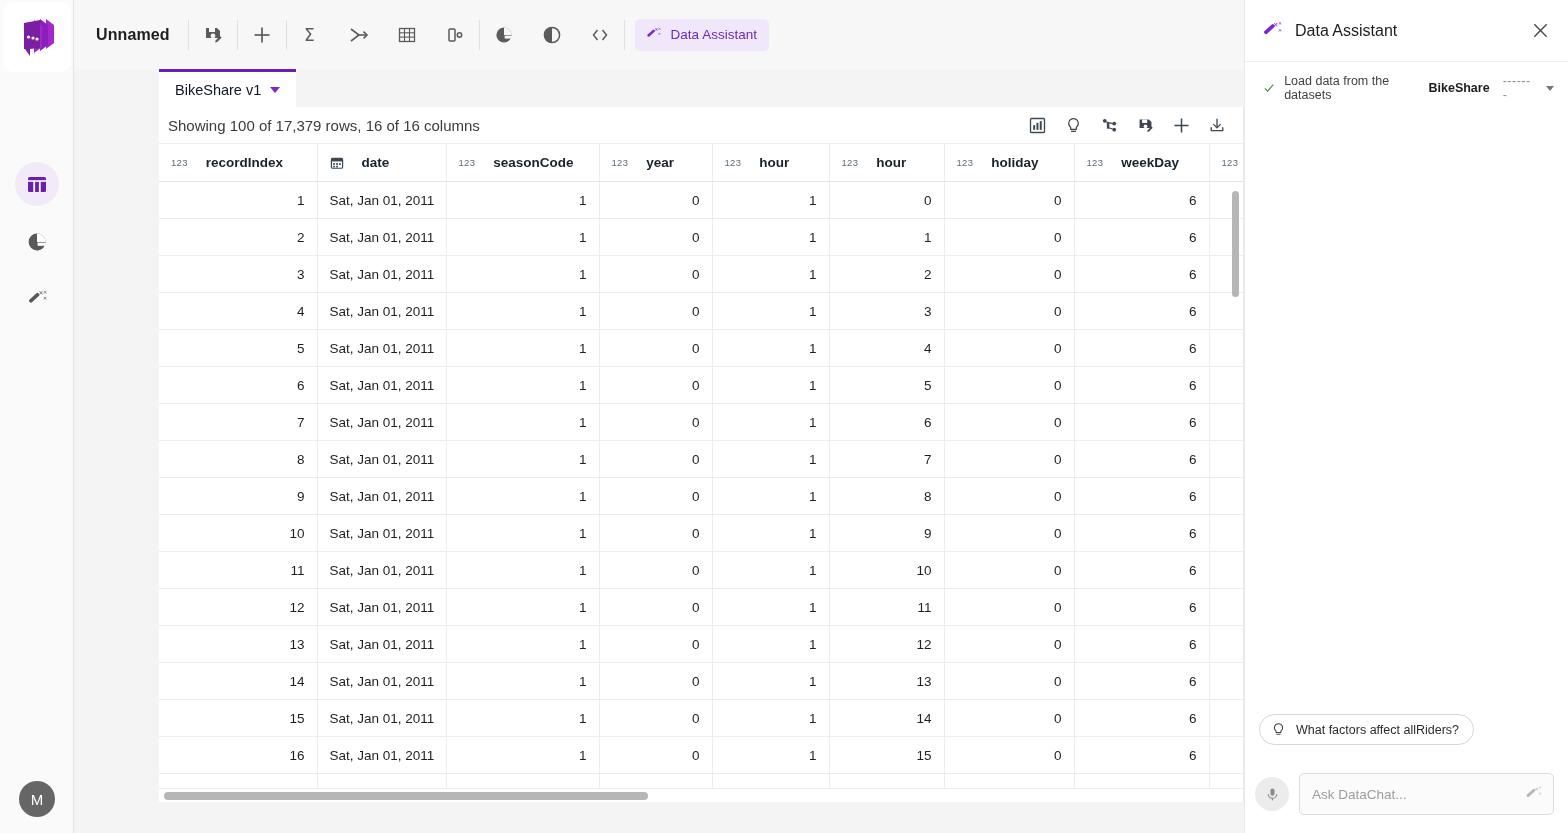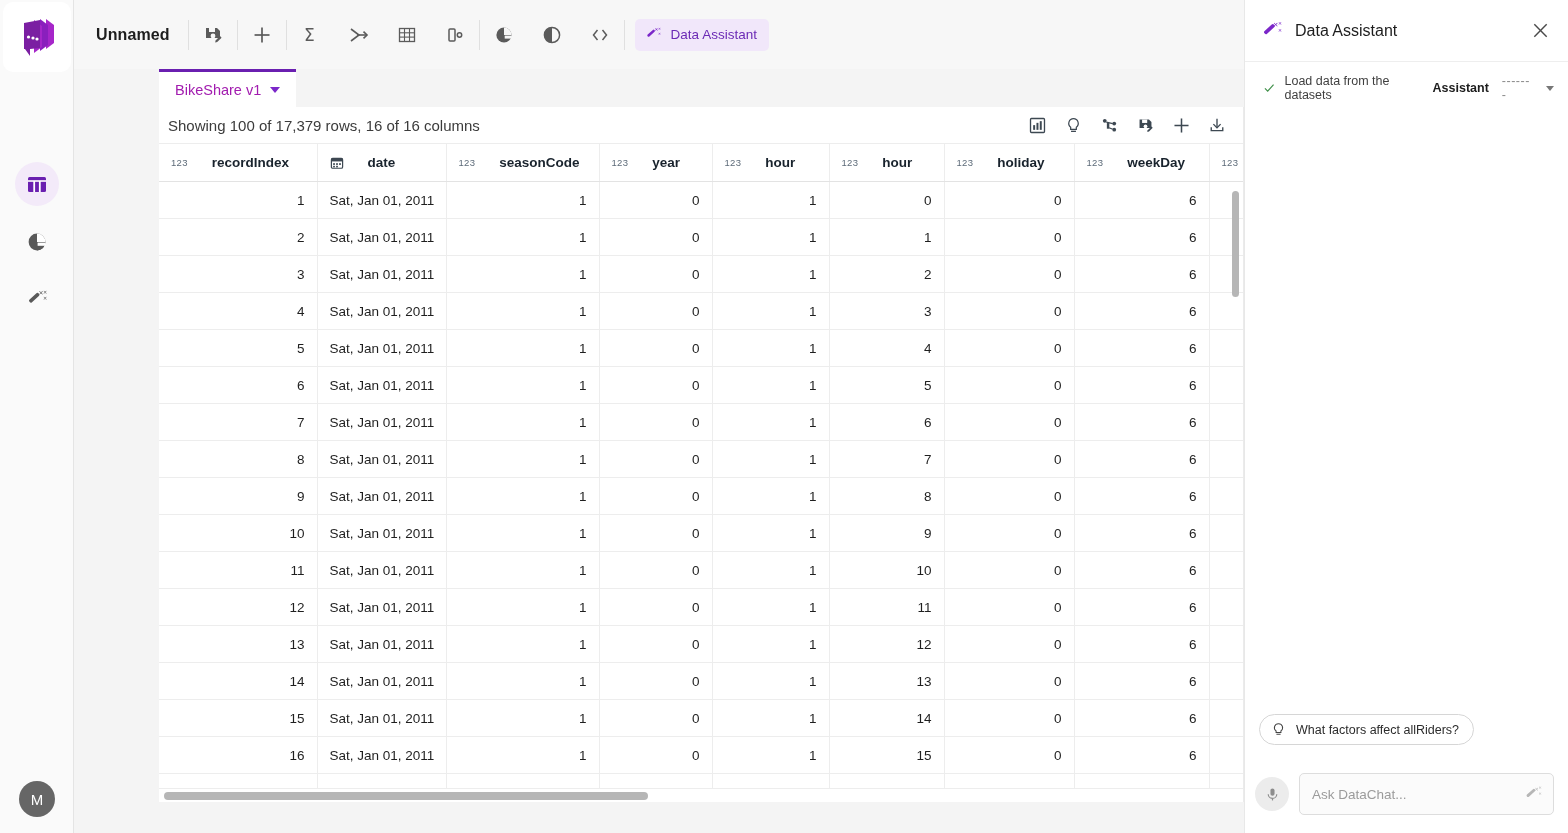--- a/index.html
+++ b/index.html
@@ -82,21 +82,21 @@
     height: 38px; flex: 0 0 38px;
     background: #f4f4f4;
     display: flex; align-items: stretch;
     padding-left: 85px;
   }
   .tab {
     background: #ffffff;
     border-top: 3px solid #6a1fb0;
     display: flex; align-items: center; gap: 9px;
     padding: 0 16px;
-    color: #a21caf; font-size: 14.5px;
+    color: #0f172a; font-size: 14.5px;
     cursor: pointer;
     min-width: 128px;
   }
   .caret { width: 0; height: 0; border-left: 5px solid transparent; border-right: 5px solid transparent; border-top: 6px solid #7b27c9; }
 
   
   .sheet {
     flex: 1 1 auto;
     margin: 0 0 0 85px;
     background: #ffffff;
@@ -131,21 +131,21 @@
   table.grid thead th {
     border-top: 1px solid #ededed;
     border-bottom: 1px solid #e3e3e3;
     background: #ffffff;
     text-align: left;
     font-weight: bold;
     font-size: 13.5px;
     color: #19232d;
     height: 38px;
   }
-  .th-inner { display: flex; align-items: center; gap: 24px; text-align: center; }
+  .th-inner { display: flex; align-items: center; gap: 18px; text-align: center; }
   .type-tag { font-size: 9.5px; color: #5d6b79; font-weight: normal; letter-spacing: .3px; font-family: "Liberation Sans", sans-serif; }
   td.num { text-align: right; }
   td.txt { text-align: left; }
   .vscroll {
     position: absolute; right: 4px; top: 48px;
     width: 7px; height: 106px;
     background: #b6b6b6; border-radius: 4px;
   }
   .hscroll-track {
     height: 14px; flex: 0 0 14px;
@@ -716,21 +716,21 @@
           <line x1="16.5" y1="3.5" x2="3.5" y2="16.5" stroke="#4a4a4a" stroke-width="1.5"></line>
         </svg>
       </div>
     </div>
 
     <div class="as-step">
       <svg width="14" height="14" viewBox="0 0 16 16">
         <path d="M2.5 8.4 L6 12 L13.5 3.6" fill="none" stroke="#3f8f49" stroke-width="1.5"></path>
       </svg>
       <span>Load data from the datasets</span>
-      <b>Assistant</b>
+      <b>BikeShare</b>
       <span class="dashes">-------</span>
       <span class="mini-caret"></span>
     </div>
 
     <div class="as-body"></div>
 
     <div class="chips" id="chips">
         <div class="chip">
           <svg width="15" height="15" viewBox="0 0 18 18">
   <path d="M9 2 A4.8 4.8 0 0 1 11.9 10.7 L11.9 12.6 L6.1 12.6 L6.1 10.7 A4.8 4.8 0 0 1 9 2 Z" fill="none" stroke="#444" stroke-width="1.25"></path>

